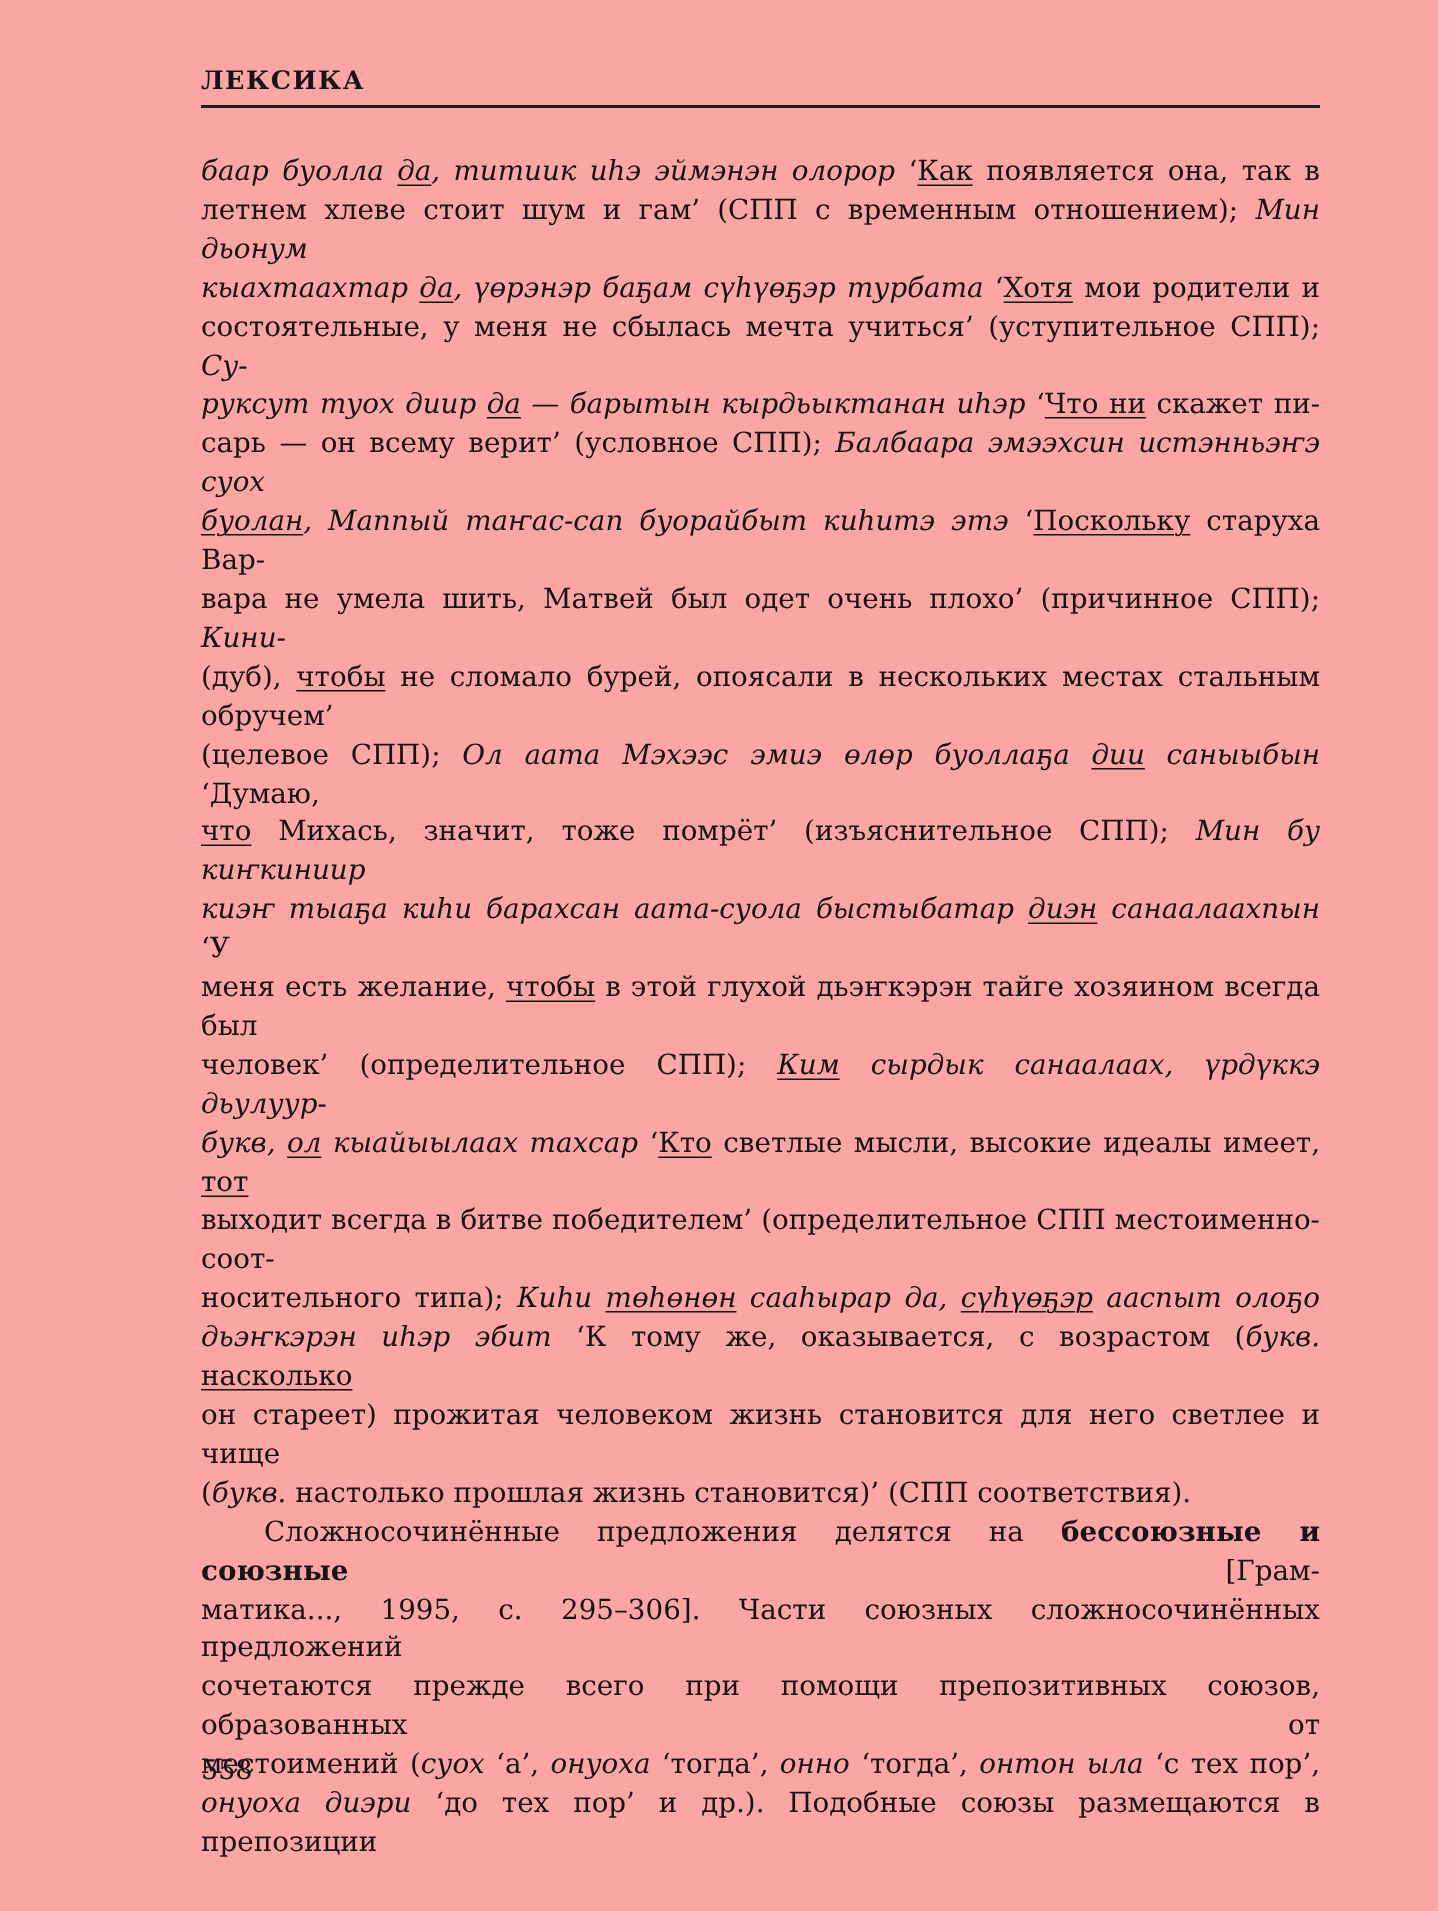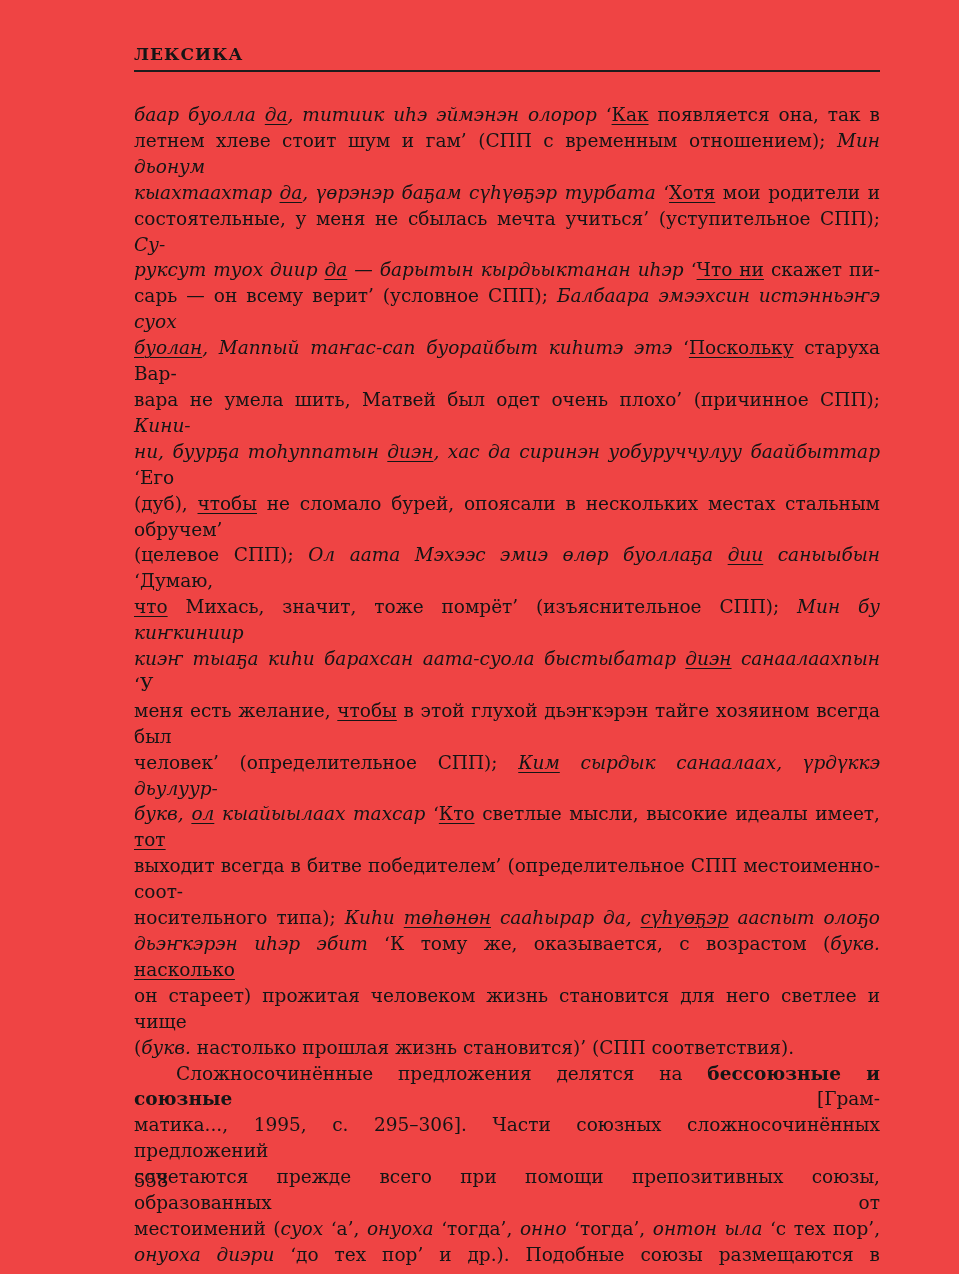--- a/index.html
+++ b/index.html
@@ -1,21 +1,21 @@
 <!DOCTYPE html>
 <html lang="ru"><head>
 <meta charset="utf-8">
 <style>
   html, body { margin: 0; padding: 0; background: #e8e8e8; }
   .page {
     position: relative;
     width: 959px;
     height: 1274px;
     margin: 0 auto;
-    background: #ef4444;
+    background: #fca5a5;
     color: #151515;
     font-family: "DejaVu Serif", "Liberation Serif", serif;
     overflow: hidden;
   }
   .running-head {
     position: absolute;
     left: 134px;
     top: 44px;
     font-size: 17px;
     font-weight: 700;
@@ -66,36 +66,35 @@
   <div class="text-block">
       <div class="para">
         <div class="line"><span class="run i">баар буолла </span><span class="run i u">да</span><span class="run i">, титиик иһэ эймэнэн олорор </span><span class="run">‘</span><span class="run u">Как</span><span class="run"> появляется она, так в</span></div>
         <div class="line"><span class="run">летнем хлеве стоит шум и гам’ (СПП с временным отношением); </span><span class="run i">Мин дьонум</span></div>
         <div class="line"><span class="run i">кыахтаахтар </span><span class="run i u">да</span><span class="run i">, үөрэнэр баҕам сүһүөҕэр турбата </span><span class="run">‘</span><span class="run u">Хотя</span><span class="run"> мои родители и</span></div>
         <div class="line"><span class="run">состоятельные, у меня не сбылась мечта учиться’ (уступительное СПП); </span><span class="run i">Су-</span></div>
         <div class="line"><span class="run i">руксут туох диир </span><span class="run i u">да</span><span class="run i"> — барытын кырдьыктанан иһэр </span><span class="run">‘</span><span class="run u">Что ни</span><span class="run"> скажет пи-</span></div>
         <div class="line"><span class="run">сарь — он всему верит’ (условное СПП); </span><span class="run i">Балбаара эмээхсин истэнньэҥэ суох</span></div>
         <div class="line"><span class="run i u">буолан</span><span class="run i">, Маппый таҥас-сап буорайбыт киһитэ этэ </span><span class="run">‘</span><span class="run u">Поскольку</span><span class="run"> старуха Вар-</span></div>
         <div class="line"><span class="run">вара не умела шить, Матвей был одет очень плохо’ (причинное СПП); </span><span class="run i">Кини-</span></div>
-        <div class="line"><span class="run i">ни, буурҕа тоһуппатын </span><span class="run i u">диэн</span><span class="run i">, хас да сиринэн уобуруччулуу баайбыттар </span><span class="run">‘Его</span></div>
         <div class="line"><span class="run">(дуб), </span><span class="run u">чтобы</span><span class="run"> не сломало бурей, опоясали в нескольких местах стальным обручем’</span></div>
         <div class="line"><span class="run">(целевое СПП); </span><span class="run i">Ол аата Мэхээс эмиэ өлөр буоллаҕа </span><span class="run i u">дии</span><span class="run i"> саныыбын </span><span class="run">‘Думаю,</span></div>
         <div class="line"><span class="run u">что</span><span class="run"> Михась, значит, тоже помрёт’ (изъяснительное СПП); </span><span class="run i">Мин бу киҥкиниир</span></div>
         <div class="line"><span class="run i">киэҥ тыаҕа киһи барахсан аата-суола быстыбатар </span><span class="run i u">диэн</span><span class="run i"> санаалаахпын </span><span class="run">‘У</span></div>
         <div class="line"><span class="run">меня есть желание, </span><span class="run u">чтобы</span><span class="run"> в этой глухой дьэҥкэрэн тайге хозяином всегда был</span></div>
         <div class="line"><span class="run">человек’ (определительное СПП); </span><span class="run i u">Ким</span><span class="run i"> сырдык санаалаах, үрдүккэ дьулуур-</span></div>
         <div class="line"><span class="run i">букв, </span><span class="run i u">ол</span><span class="run i"> кыайыылаах тахсар </span><span class="run">‘</span><span class="run u">Кто</span><span class="run"> светлые мысли, высокие идеалы имеет, </span><span class="run u">тот</span></div>
         <div class="line"><span class="run">выходит всегда в битве победителем’ (определительное СПП местоименно-соот-</span></div>
         <div class="line"><span class="run">носительного типа); </span><span class="run i">Киһи </span><span class="run i u">төһөнөн</span><span class="run i"> сааһырар да, </span><span class="run i u">сүһүөҕэр</span><span class="run i"> ааспыт олоҕо</span></div>
         <div class="line"><span class="run i">дьэҥкэрэн иһэр эбит </span><span class="run">‘К тому же, оказывается, с возрастом (</span><span class="run i">букв.</span><span class="run"> </span><span class="run u">насколько</span></div>
         <div class="line"><span class="run">он стареет) прожитая человеком жизнь становится для него светлее и чище</span></div>
         <div class="line last"><span class="run">(</span><span class="run i">букв.</span><span class="run"> настолько прошлая жизнь становится)’ (СПП соответствия).</span></div>
       </div>
       <div class="para">
         <div class="line indent"><span class="run">Сложносочинённые предложения делятся на </span><span class="run b">бессоюзные и союзные</span><span class="run"> [Грам-</span></div>
         <div class="line"><span class="run">матика..., 1995, с. 295–306]. Части союзных сложносочинённых предложений</span></div>
-        <div class="line"><span class="run">сочетаются прежде всего при помощи препозитивных союзы, образованных от</span></div>
+        <div class="line"><span class="run">сочетаются прежде всего при помощи препозитивных союзов, образованных от</span></div>
         <div class="line"><span class="run">местоимений (</span><span class="run i">суох</span><span class="run"> ‘а’, </span><span class="run i">онуоха</span><span class="run"> ‘тогда’, </span><span class="run i">онно</span><span class="run"> ‘тогда’, </span><span class="run i">онтон ыла</span><span class="run"> ‘с тех пор’,</span></div>
         <div class="line"><span class="run i">онуоха диэри</span><span class="run"> ‘до тех пор’ и др.). Подобные союзы размещаются в препозиции</span></div>
       </div>
     </div>
   <div class="page-number">558</div>
 </div>
 
 </body></html>

